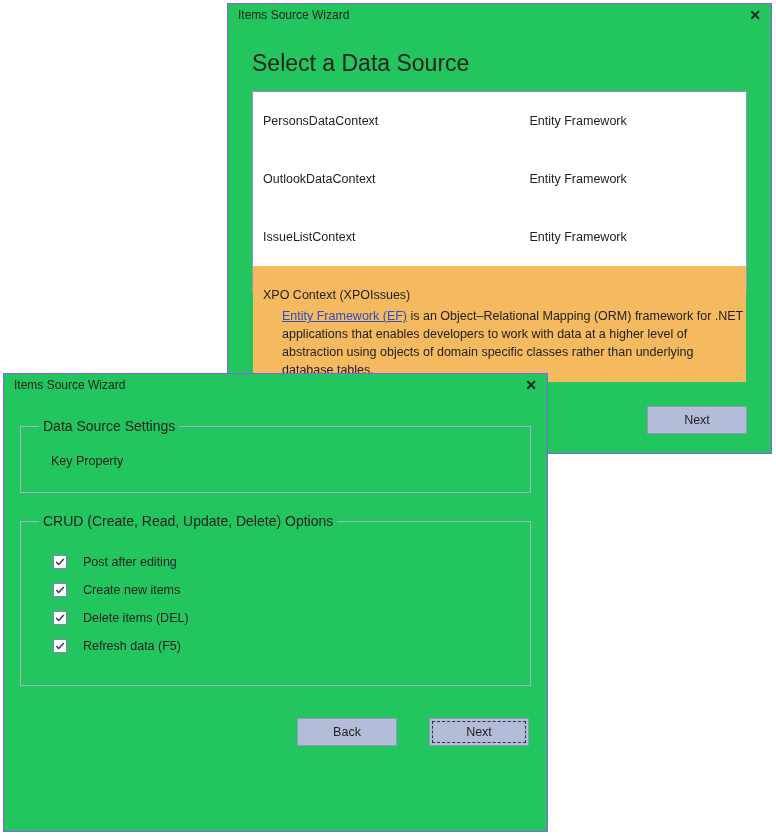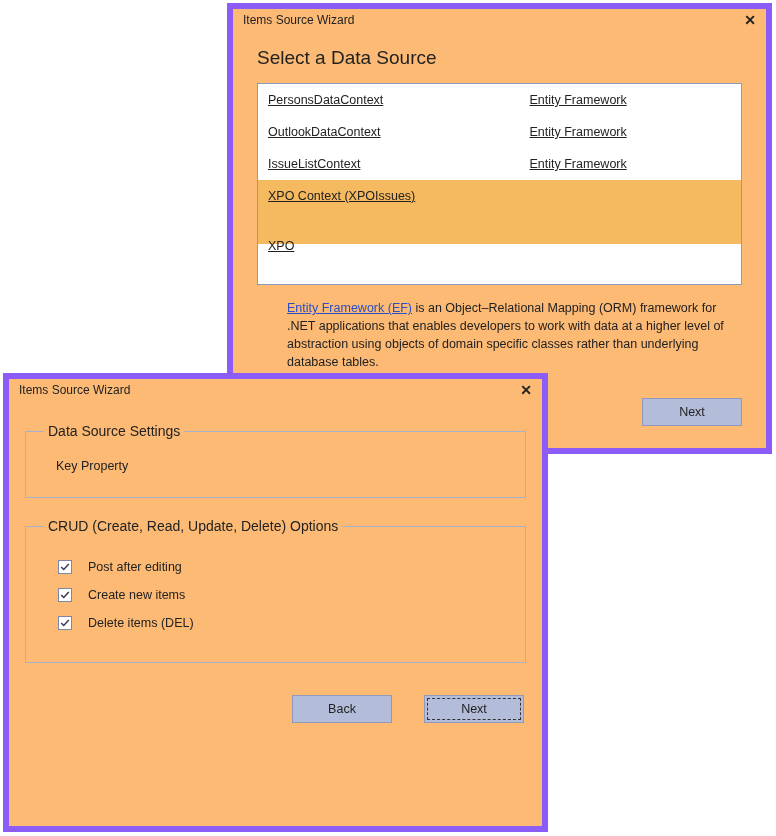--- a/index.html
+++ b/index.html
@@ -8,22 +8,22 @@
     font-family: "Segoe UI", Tahoma, sans-serif;
     font-size: 12px;
     background: #fff;
     width: 776px;
     height: 836px;
     position: relative;
     overflow: hidden;
   }
   .window {
     position: absolute;
-    background: #fdba74;
-    border: 6px solid #8b5cf6;
+    background: #22c55e;
+    border: 1px solid #8b5cf6;
     box-sizing: border-box;
   }
   .titlebar {
     display: flex;
     align-items: center;
     justify-content: space-between;
     padding: 4px 8px 4px 10px;
     font-size: 12px;
     color: #222;
   }
@@ -39,40 +39,39 @@
   .winA {
     left: 227px;
     top: 3px;
     width: 545px;
     height: 451px;
   }
   .winA .body {
     padding: 14px 24px 16px 24px;
   }
   .headline {
-    font-size: 19px;
-    color: #222;
-    margin: 2px 0 14px 0;
+    font-size: 23px;
+    color: #222;
+    margin: 10px 0 14px 0;
   }
   .grid {
     border: 1px solid #8f99b9;
     background: #fff;
     height: 200px;
     display: flex;
     flex-direction: column;
   }
   .row {
     display: flex;
     font-size: 12.5px;
     color: #222;
   }
   .row .c1, .row .c2 {
-    padding: 9px 10px;
+    padding: 22px 10px;
     border-bottom: 0;
-    text-decoration: underline;
   }
   .row .c1 { flex: 0 0 50%; }
   .row .c2 { flex: 1; }
   .row.sel {
     background: #f5b960;
     flex-direction: column;
   }
   .desc {
     margin-top: 14px;
     font-size: 12.5px;
@@ -261,20 +260,28 @@
             <span>Create new items</span>
           </div>
           <div class="cbitem">
             <span class="cbox">
               <svg viewBox="0 0 12 12">
                 <path d="M1.5 6 L4.5 9 L10.5 2.5" fill="none" stroke="#323a55" stroke-width="1.8"></path>
               </svg>
             </span>
             <span>Delete items (DEL)</span>
           </div>
+          <div class="cbitem">
+            <span class="cbox">
+              <svg viewBox="0 0 12 12">
+                <path d="M1.5 6 L4.5 9 L10.5 2.5" fill="none" stroke="#323a55" stroke-width="1.8"></path>
+              </svg>
+            </span>
+            <span>Refresh data (F5)</span>
+          </div>
         </div>
     </fieldset>
 
     <div class="btnrow">
       <div class="btn">Back</div>
       <div class="btn focus">Next</div>
     </div>
   </div>
 </div>
 

